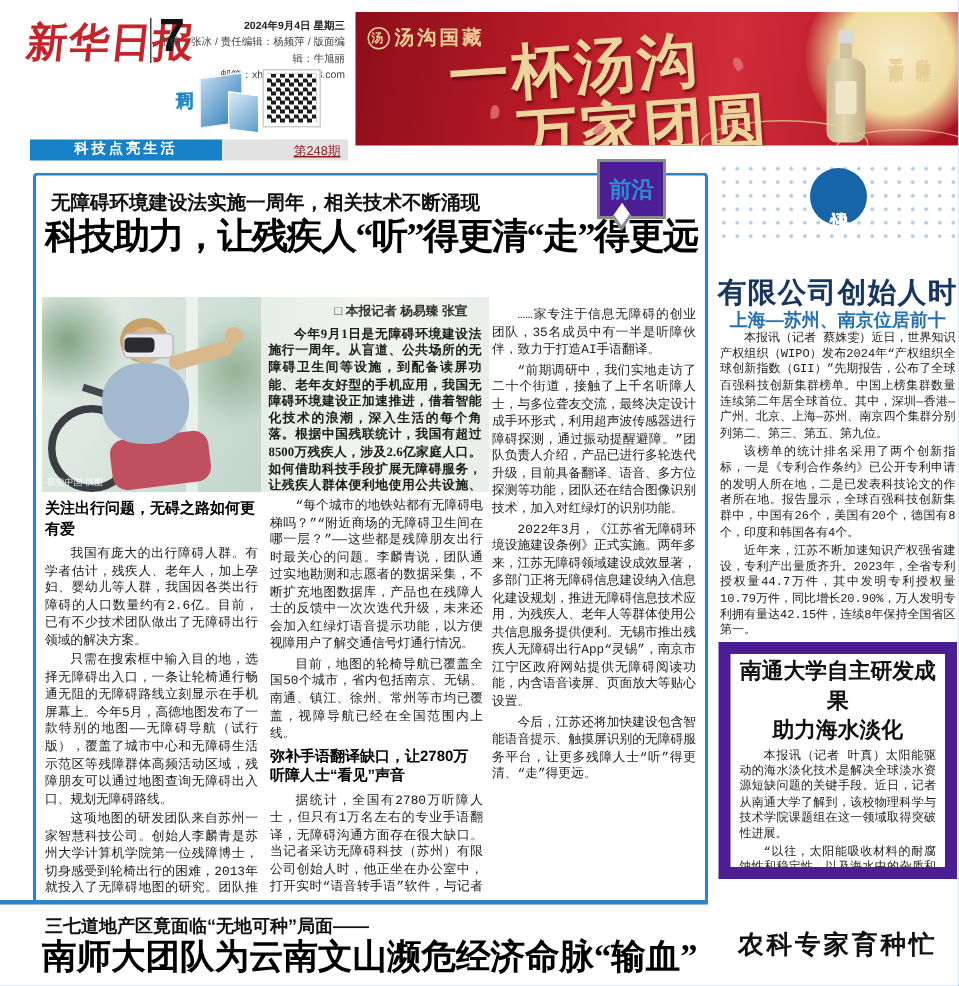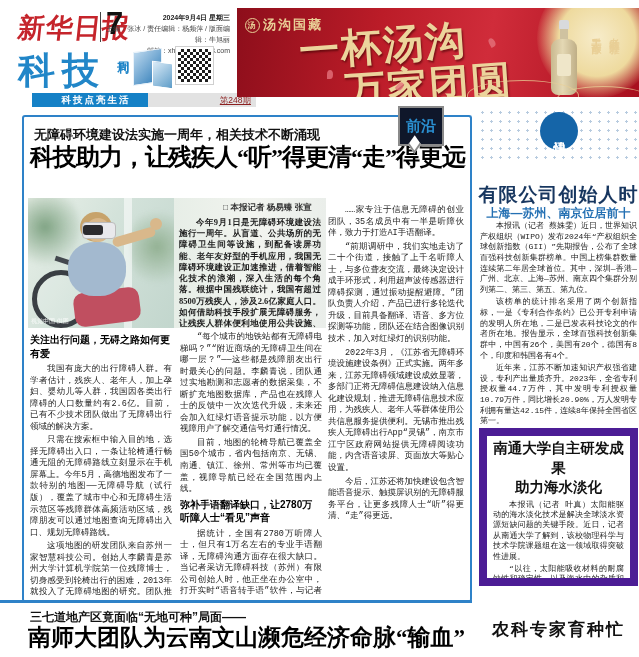--- a/index.html
+++ b/index.html
@@ -20,22 +20,22 @@
   .dateblock .d1{color:#222;font-weight:bold;}
   .sec-title{left:18px;top:46px;font-size:37px;font-weight:bold;color:#2186c8;letter-spacing:7px;}
   .sec-sub{left:116px;top:52px;font-size:12px;font-weight:bold;color:#2186c8;line-height:1.1;height:34px;}
   .cube1{left:133px;top:50px;width:27px;height:32px;background:linear-gradient(135deg,#bcd8ee,#2f7cb8);
          transform:skewY(-8deg);border:1px solid #e8f2fa;}
   .cube2{left:152px;top:62px;width:19px;height:24px;background:linear-gradient(135deg,#dcecf8,#5d9cc8);
          transform:skewY(7deg);border:1px solid #fff;}
   .qr{left:176px;top:47px;width:33px;height:33px;border:2px solid #fff;outline:1px solid #cfcfcf;
       background:repeating-conic-gradient(#1d1d1d 0% 25%,#fff 0% 50%);background-size:6px 6px;}
   .tagbar-blue{left:20px;top:93px;width:128px;height:14px;background:#1581c6;color:#fff;
-               font-size:9.5px;font-weight:bold;line-height:14px;text-align:center;letter-spacing:2px;margin-left:12px;}
-  .tagbar-gray{left:148px;top:93px;width:108px;height:14px;background:#e2e2e2;color:#8d2020;
+               font-size:9.5px;font-weight:bold;line-height:14px;text-align:center;letter-spacing:2px;}
+  .tagbar-gray{left:148px;top:93px;width:84px;height:14px;background:#e2e2e2;color:#8d2020;
                font-size:8.5px;line-height:14px;text-align:right;padding-right:5px;box-sizing:border-box;text-decoration:underline;}
 
   
   .banner{left:237px;top:8px;width:402px;height:89px;overflow:hidden;
           background:linear-gradient(100deg,#8d0e1b,#bb1c28 35%,#d02c3a 62%,#a80f1e);}
   .moon{right:-18px;top:-30px;width:120px;height:120px;border-radius:50%;
         background:radial-gradient(circle,#f7ecca 0%,#eeda9e 45%,rgba(210,60,60,0) 72%);}
   .brand{left:8px;top:8px;color:#e9cf96;font-size:13px;font-weight:bold;letter-spacing:2px;}
   .brand .ring{display:inline-block;width:13px;height:13px;border:1.5px solid #e9cf96;border-radius:50%;
                font-size:8px;line-height:13px;text-align:center;vertical-align:1px;margin-right:3px;}
@@ -51,21 +51,21 @@
   .bottle .label{position:absolute;left:8px;top:34px;width:14px;height:22px;background:#efe6c9;border-radius:2px;}
   .vtext{top:22px;color:#e9cf96;font-size:10px;font-weight:bold;letter-spacing:2px;}
   .vt1{left:352px;}
   .vt2{left:370px;}
   .petal{width:6px;height:9px;border-radius:50% 50% 50% 0;background:#e4737c;opacity:.8;}
   .wave{border:1.5px solid rgba(233,207,150,.75);border-bottom:none;border-radius:50% 50% 0 0;}
 
   
   .frame{left:22px;top:115px;width:446px;height:485px;border:2px solid #2e82c8;border-bottom:none;
          border-radius:3px;}
-  .badge-qianyan{left:398px;top:106px;width:42px;height:36px;background:#0f172a;border:2px solid #8a8a8a;
+  .badge-qianyan{left:398px;top:106px;width:42px;height:36px;background:#4c1d95;border:2px solid #8a8a8a;
                  color:#2a8fd0;font-size:15px;font-weight:bold;display:flex;align-items:center;
                  justify-content:center;z-index:4;}
   .badge-qianyan:after{content:"";position:absolute;left:9px;bottom:-6px;width:9px;height:9px;background:#fff;
                  border-right:2px solid #8a8a8a;border-bottom:2px solid #8a8a8a;transform:rotate(55deg) skewX(20deg);}
   .kicker1{left:34px;top:126px;font-size:13px;font-weight:bold;color:#111;}
   .headline1{left:30px;top:141px;width:436px;font-size:24px;font-weight:bold;color:#000;
              letter-spacing:-1px;white-space:nowrap;}
   .photo{left:28px;top:198px;width:146px;height:130px;overflow:hidden;
          background:linear-gradient(120deg,#e9f0e8,#d3e2da 45%,#c2d6cd);}
   .photo .pl1{position:absolute;left:-18px;top:-14px;width:70px;height:86px;border-radius:50%;
@@ -139,21 +139,20 @@
 <div id="page">
 
   <div class="abs paper-logo serif">新华日报</div>
   <div class="abs mast-divider"></div>
   <div class="abs page-num sans">7</div>
   <div class="abs dateblock">
     <div class="d1">2024年9月4日 星期三</div>
     <div>主编：张冰 / 责任编辑：杨频萍 / 版面编辑：牛旭丽</div>
     <div>邮箱：xhkj2018@163.com</div>
   </div>
-  <div class="abs sec-title">科技</div>
   <div class="abs sec-sub vert">周刊</div>
   <div class="abs cube1"></div>
   <div class="abs cube2"></div>
   <div class="abs qr"></div>
   <div class="abs tagbar-blue">科技点亮生活</div>
   <div class="abs tagbar-gray">第248期</div>
 
   <div class="abs banner">
     <div class="abs moon"></div>
     <div class="abs brand serif">

